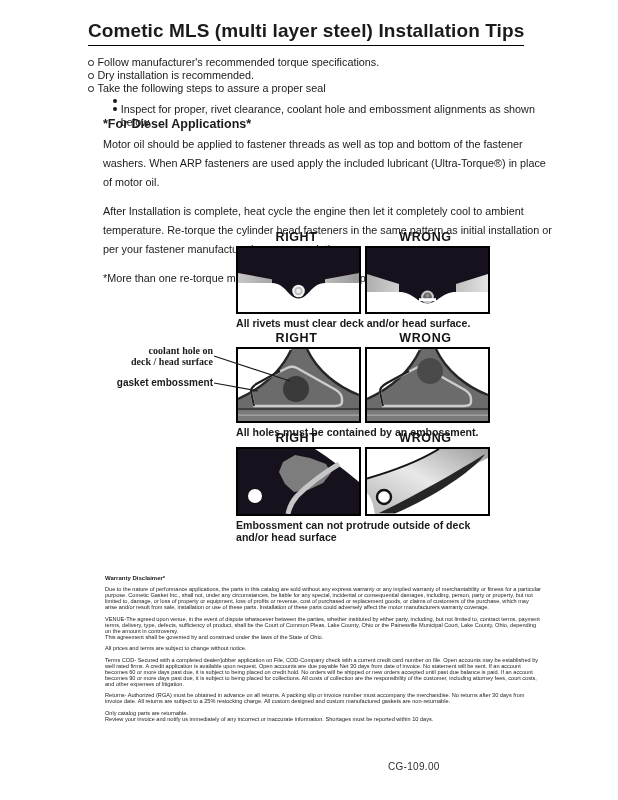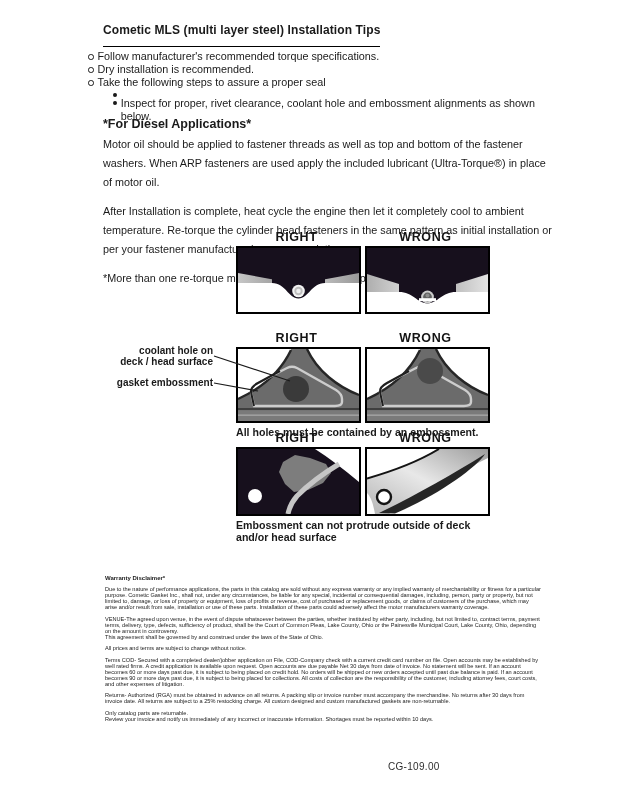--- a/index.html
+++ b/index.html
@@ -4,24 +4,24 @@
 <style>
   html,body{margin:0;padding:0;}
   body{
     width:618px;height:800px;background:#ffffff;position:relative;
     font-family:"Liberation Sans", sans-serif;color:#1a1a1a;overflow:hidden;
   }
 
   
   .tips-block{position:absolute;top:20px;left:88px;width:470px;}
   .doc-title{
-    display:inline-block;margin-left:15px;font-size:12px;font-weight:bold;
-    border-bottom:1.6px solid #000;padding-bottom:9px;letter-spacing:.1px;
-  }
-  .bullets{margin-top:3px;font-size:10.8px;line-height:13px;}
+    display:inline-block;font-size:19px;font-weight:bold;
+    border-bottom:1.6px solid #000;padding-bottom:3px;letter-spacing:.1px;
+  }
+  .bullets{margin-top:10px;font-size:10.8px;line-height:13px;}
   .bullet-row{display:flex;align-items:flex-start;}
   .marker-o{
     flex:0 0 auto;width:3.5px;height:3.5px;border:1px solid #1a1a1a;border-radius:50%;
     margin:4px 4px 0 0;
   }
   .sub{margin-left:25px;}
   .marker-f{
     flex:0 0 auto;width:3.8px;height:3.8px;background:#1a1a1a;border-radius:50%;
     margin:4px 4px 0 0;
   }
@@ -130,20 +130,21 @@
         <polygon points="0,26 48,41 48,44 0,44" fill="url(#gB)"></polygon>
         <polygon points="73,41 121,26 121,44 73,44" fill="url(#gB)"></polygon>
         <path d="M32,44 C46,44 50,55 60.5,55.5 C71,55 75,44 89,44 L89,30 32,30 Z" fill="#17101d"></path>
         <circle cx="60.5" cy="49" r="6.4" fill="#cccccc"></circle>
         <circle cx="60.5" cy="49" r="4.4" fill="#5f5f5f"></circle>
         <rect x="52" y="50.2" width="17" height="3" fill="#ffffff"></rect>
         <circle cx="60.5" cy="47.5" r="2" fill="#8b8b8b"></circle>
       </svg>
     </div>
   </div>
+  <div class="caption">All rivets must clear deck and/or head surface.</div>
 </div>
 
 <div class="diag-row" style="top:331px;">
   <div class="panel-pair">
     <div class="panel-col">
       <div class="rw-head">RIGHT</div>
       <svg class="panel h72" viewBox="0 0 121 72">
         <rect x="0" y="0" width="121" height="72" fill="#ffffff"></rect>
         <path d="M0,50 C22,40 42,24 53,1 L53,0 69,0 C79,22 100,38 121,46 L121,72 0,72 Z" fill="#6b6b6b"></path>
         <path d="M0,50 C22,40 42,24 53,1" fill="none" stroke="#262626" stroke-width="2.4"></path>
@@ -168,21 +169,21 @@
         <rect x="0" y="65.5" width="121" height="1.3" fill="#a8a8a8"></rect>
         <path d="M16,57 L13,43 Q12.5,38 20,34 L49,19 Q54,16.5 59,19 L98,41 Q104,45 104,50 L104,53 Q104,57 97,57 Z" fill="none" stroke="#cdcdcd" stroke-width="2.4"></path>
         <path d="M16,57 L13,43 Q12.5,38 20,34 L42,22" fill="none" stroke="#1f1f1f" stroke-width="2"></path>
         <circle cx="63" cy="22" r="13" fill="#4a4a4a"></circle>
       </svg>
     </div>
   </div>
   <div class="caption">All holes must be contained by an embossment.</div>
 </div>
 
-<div class="ptr-label" style="top:345px;">coolant hole on
+<div class="ptr-label" style="top:345px;font-family:Liberation Serif, serif;">coolant hole on
 deck / head surface</div>
 <div class="ptr-label" style="top:377px;">gasket embossment</div>
 <svg class="ptr-lines" viewBox="0 0 160 50">
   <line x1="64" y1="8" x2="140" y2="33" stroke="#1a1a1a" stroke-width="1.2"></line>
   <line x1="64" y1="35" x2="108" y2="43" stroke="#1a1a1a" stroke-width="1.2"></line>
 </svg>
 
 <div class="diag-row" style="top:431px;">
   <div class="panel-pair">
     <div class="panel-col">

